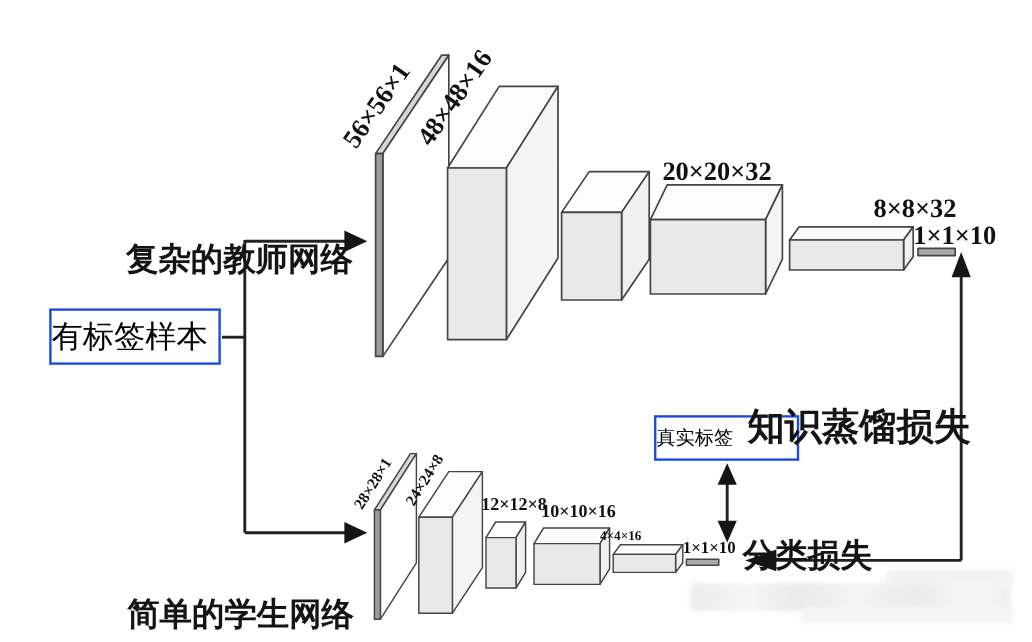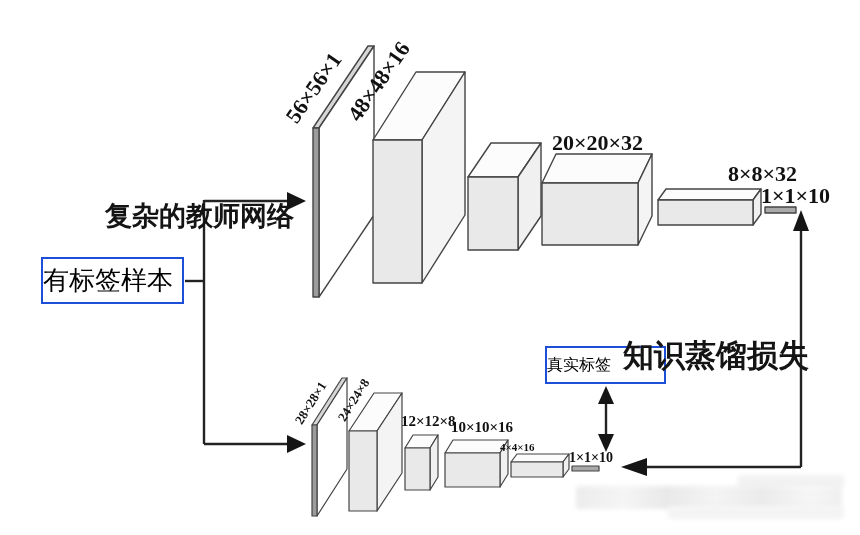--- a/index.html
+++ b/index.html
@@ -158,22 +158,24 @@
 
   <div class="frame-box input-box">
     <span>有标签样本</span>
   </div>
 
   <div class="frame-box truth-box">
     <span>真实标签</span>
   </div>
 
   <div class="cn teacher-name">复杂的教师网络</div>
+  <div class="cn student-name">简单的学生网络</div>
 
   <div class="cn distill-label">知识蒸馏损失</div>
+  <div class="cn classify-label">分类损失</div>
 
   <span class="lbl rot tl0">56×56×1</span>
   <span class="lbl rot tl1">48×48×16</span>
   <span class="lbl tl3">20×20×32</span>
   <span class="lbl tl4">8×8×32</span>
   <span class="lbl tl5">1×1×10</span>
 
   <span class="lbl rot sl0">28×28×1</span>
   <span class="lbl rot sl1">24×24×8</span>
   <span class="lbl sl2">12×12×8</span>

